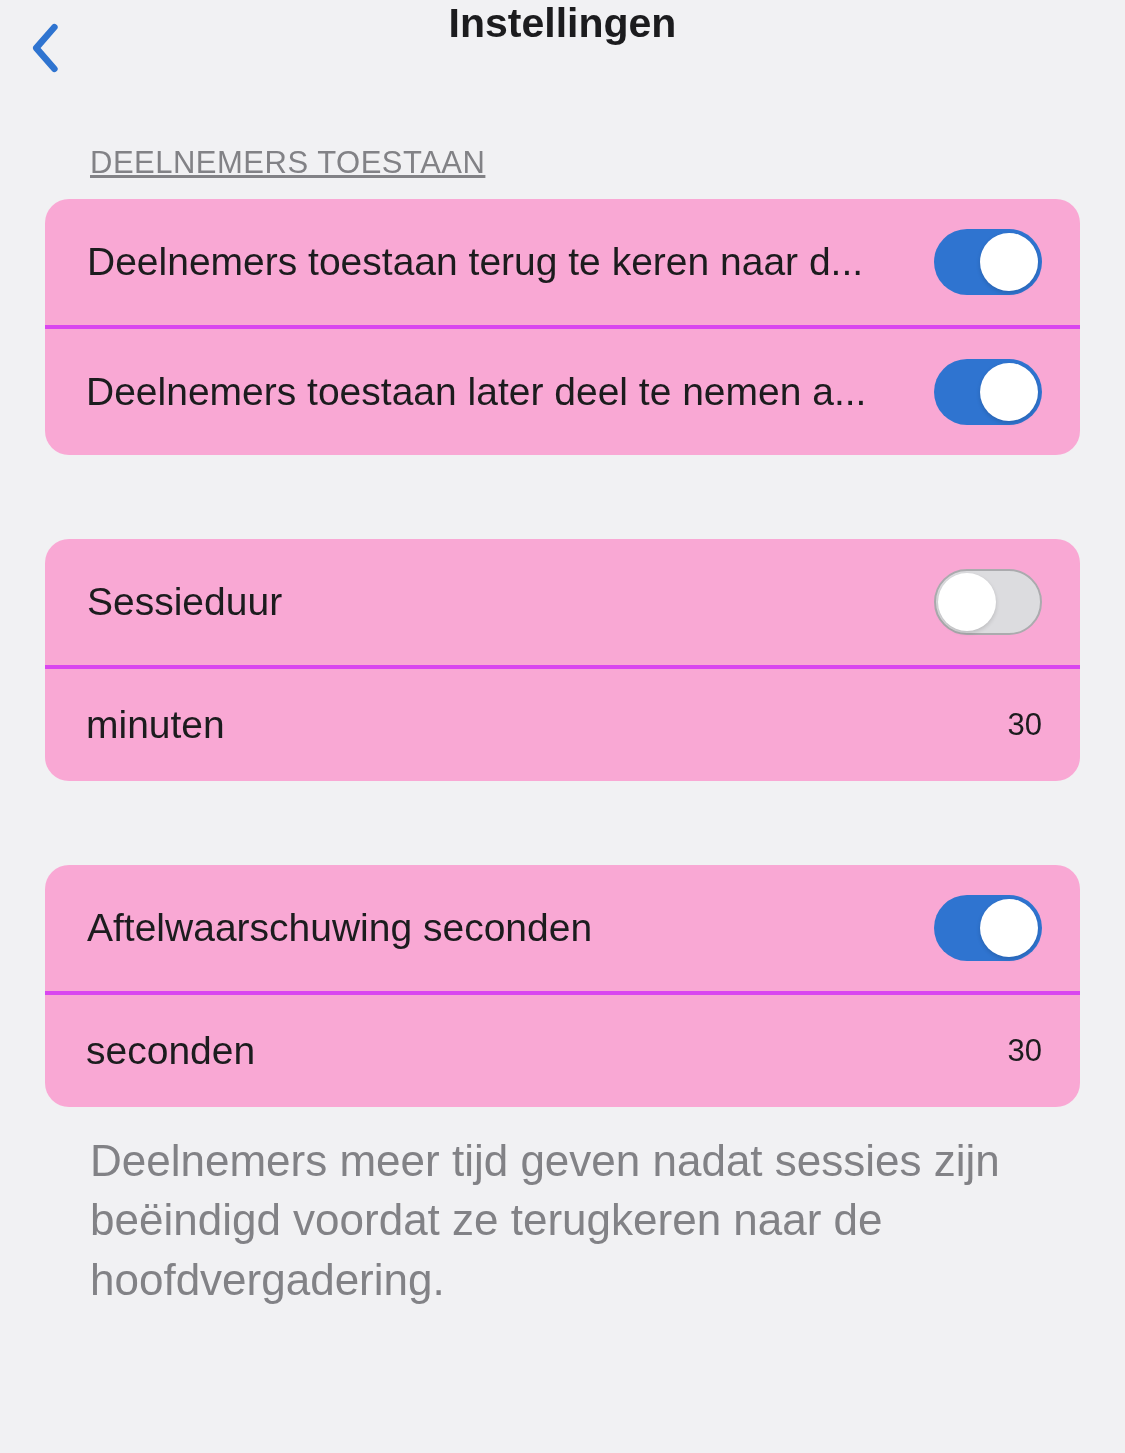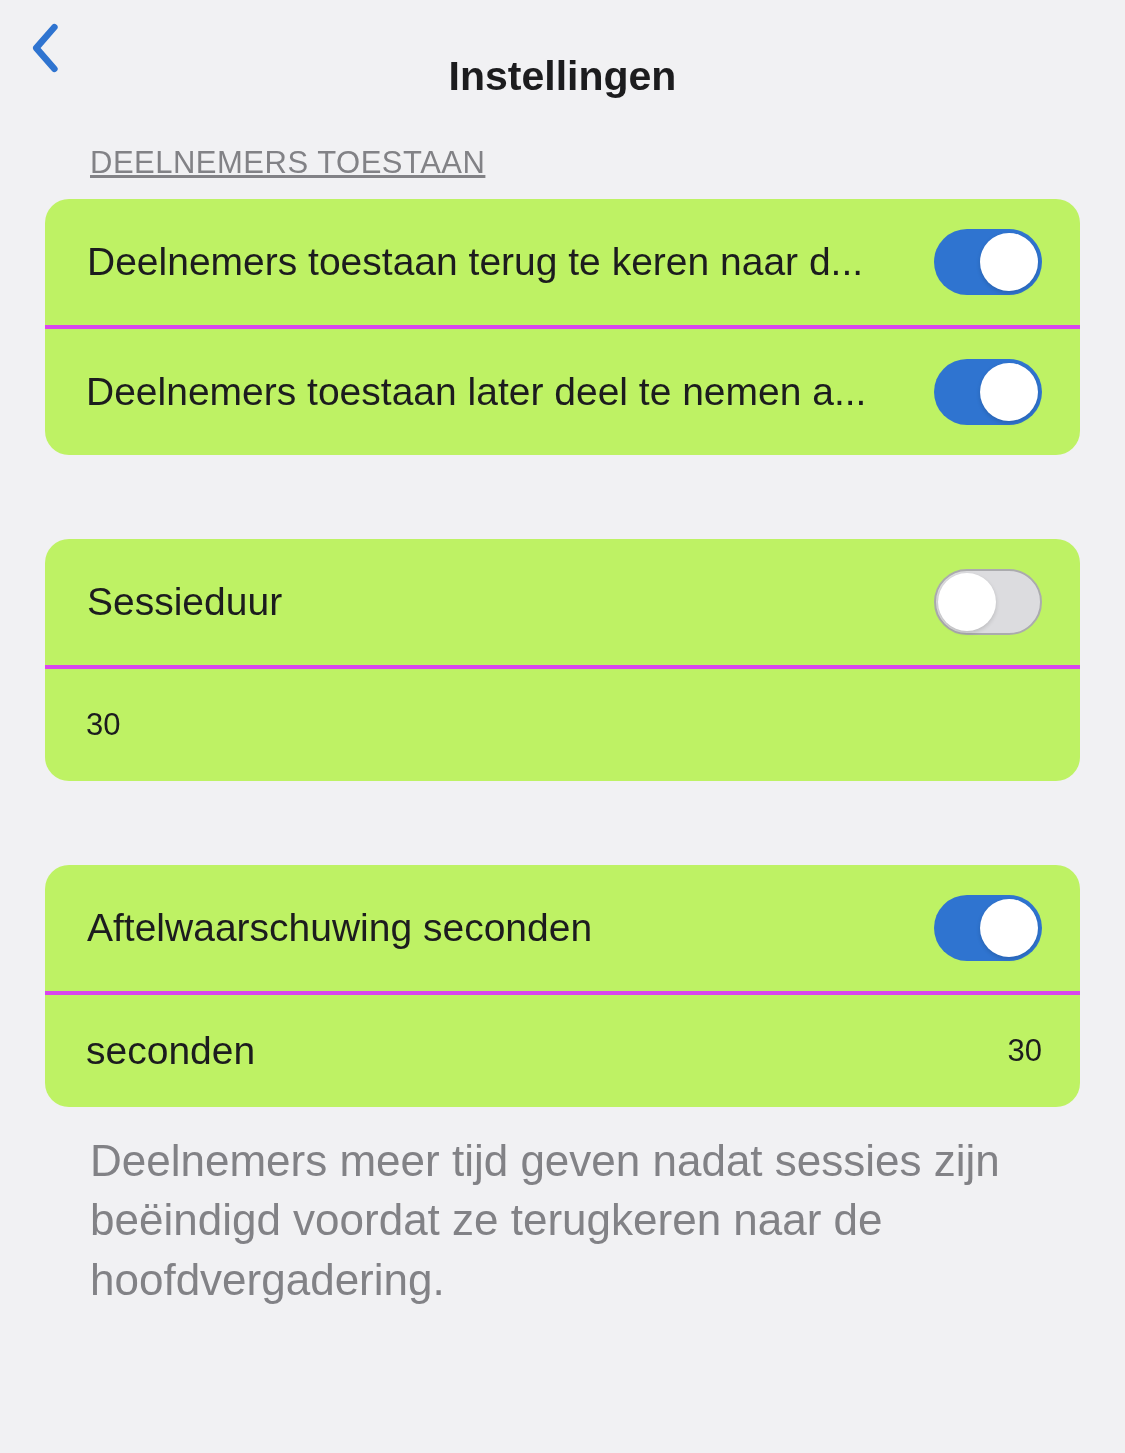--- a/index.html
+++ b/index.html
@@ -9,21 +9,21 @@
     }
     body {
       font-family: -apple-system, BlinkMacSystemFont, "Segoe UI", Helvetica, Arial, sans-serif;
       background-color: #f1f1f3;
       width: 1125px;
       height: 1453px;
       overflow: hidden;
     }
     .header {
       display: flex;
-      align-items: flex-end;
+      align-items: flex-start;
       justify-content: center;
       height: 100px;
       position: relative;
       padding: 0 20px;
     }
     .back-button {
       position: absolute;
       left: 28px;
       top: 50%;
       transform: translateY(-50%);
@@ -40,21 +40,21 @@
     }
     .section-header {
       font-size: 31px;
       color: #828286;
       text-transform: uppercase;
       padding: 45px 45px 18px 90px;
       letter-spacing: 0.5px;
       text-decoration: underline;
     }
     .group {
-      background-color: #bef264;
+      background-color: #f9a8d4;
       border-radius: 24px;
       margin: 0 45px;
       overflow: hidden;
     }
     .row {
       display: flex;
       align-items: center;
       justify-content: space-between;
       padding: 30px 38px 30px 42px;
       min-height: 116px;
@@ -149,20 +149,21 @@
 <div class="spacer"></div>
 
 <div class="group">
   <div class="row">
     <div class="row-label">Sessieduur</div>
     <div class="toggle off">
       <div class="toggle-knob"></div>
     </div>
   </div>
   <div class="row">
+    <div class="row-label">minuten</div>
     <div class="row-value">30</div>
   </div>
 </div>
 
 <div class="spacer"></div>
 
 <div class="group">
   <div class="row">
     <div class="row-label">Aftelwaarschuwing seconden</div>
     <div class="toggle on">

